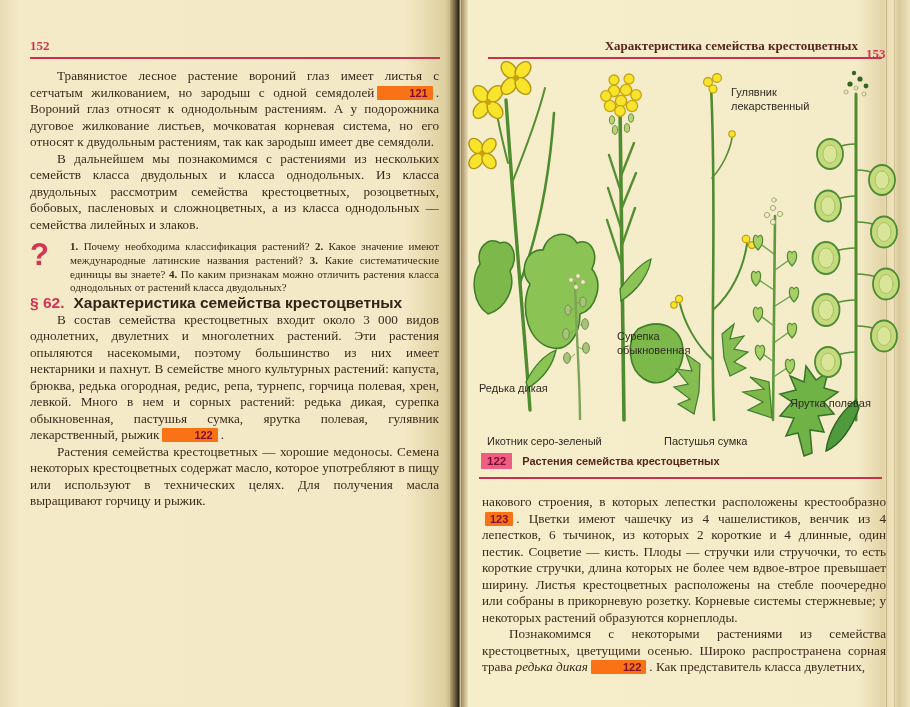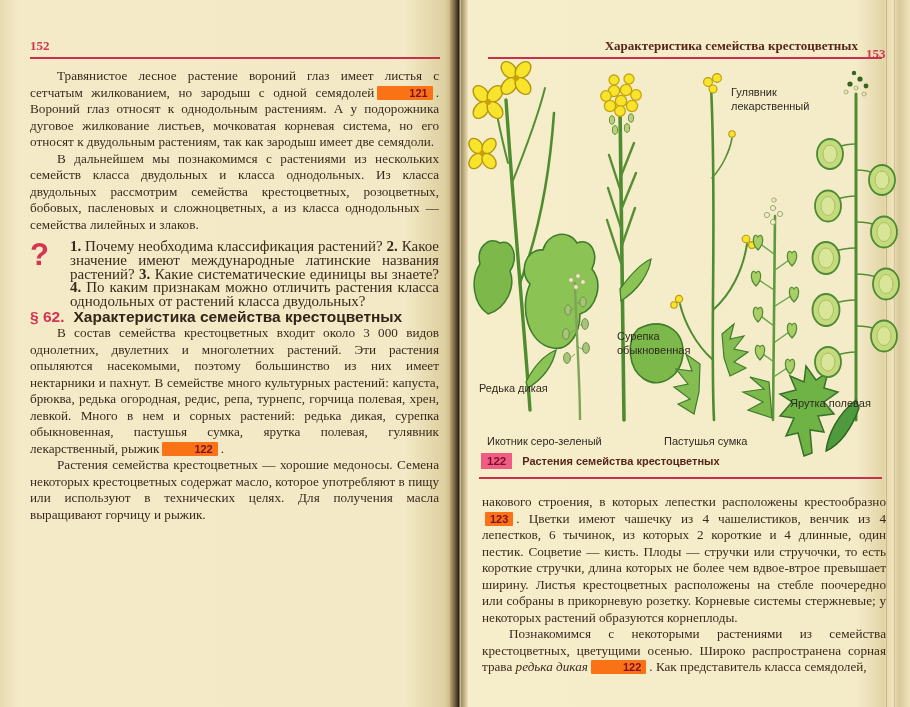--- a/index.html
+++ b/index.html
@@ -20,21 +20,21 @@
   .bodycol{position:absolute;color:#3b2a1c;font-size:13.2px;line-height:16.5px;text-align:justify;}
   .bodycol p{margin:0;text-indent:27px;}
   .bodycol p.noindent{text-indent:0;}
   .badge{display:inline-block;background:#f97316;color:#7c0f2d;font-family:"Liberation Sans",sans-serif;
     font-weight:bold;font-size:11px;line-height:14px;padding:0 5px;margin:0 3px;vertical-align:baseline;border-radius:1px;}
   .ital{font-style:italic;}
 
   .qblock{display:flex;margin-top:7px;}
   .qmark{width:40px;flex:0 0 40px;color:#d63552;font-family:"Liberation Sans",sans-serif;
     font-weight:bold;font-size:31px;line-height:30px;}
-  .qtext{flex:1;font-size:15px;line-height:13.8px;text-align:justify;color:#3b2a1c;}
+  .qtext{flex:1;font-size:11px;line-height:13.8px;text-align:justify;color:#3b2a1c;}
   .qtext b{font-weight:bold;}
 
   .secthead{margin-top:12px;margin-bottom:9px;font-family:"Liberation Sans",sans-serif;
     font-weight:bold;font-size:15.5px;color:#33251a;text-indent:0;}
   .secthead .mark{color:#d23350;margin-right:9px;}
 
   .plantlabel{position:absolute;font-family:"Liberation Sans",sans-serif;font-size:11px;line-height:13.5px;
     color:#2e2a20;white-space:pre-line;}
   .caption-row{position:absolute;display:flex;align-items:center;font-family:"Liberation Sans",sans-serif;}
   .caption-badge{background:#f15c84;color:#7c0f2d;font-weight:bold;font-size:11.5px;line-height:16px;padding:0 6px;margin-right:10px;}
@@ -280,15 +280,15 @@
   <div class="plantlabel" style="left:664px;top:435px;">Пастушья сумка</div>
 
   <div class="caption-row" style="left:481px;top:453px;">
     <span class="caption-badge">122</span>
     <span class="caption-text">Растения семейства крестоцветных</span>
   </div>
   <div class="rule" style="left:479px;top:477px;width:403px;"></div>
 
   <div class="bodycol" style="left:482px;top:494px;width:404px;">
     <p class="noindent"><span>накового строения, в которых лепестки расположены крестообразно</span><span class="badge">123</span><span>. Цветки имеют чашечку из 4 чашелистиков, венчик из 4 лепестков, 6 тычинок, из которых 2 короткие и 4 длинные, один пестик. Соцветие — кисть. Плоды — стручки или стручочки, то есть короткие стручки, длина которых не более чем вдвое-втрое превышает ширину. Листья крестоцветных расположены на стебле поочередно или собраны в прикорневую розетку. Корневые системы стержневые; у некоторых растений образуются корнеплоды.</span></p>
-    <p><span>Познакомимся с некоторыми растениями из семейства крестоцветных, цветущими осенью. Широко распространена сорная трава</span> <span class="ital">редька дикая</span><span class="badge">122</span><span>. Как представитель класса семядолей,</span></p>
+    <p><span>Познакомимся с некоторыми растениями из семейства крестоцветных, цветущими осенью. Широко распространена сорная трава</span> <span class="ital">редька дикая</span><span class="badge">122</span><span>. Как представитель класса двулетних,</span></p>
   </div>
 </div>
 
 </body></html>

